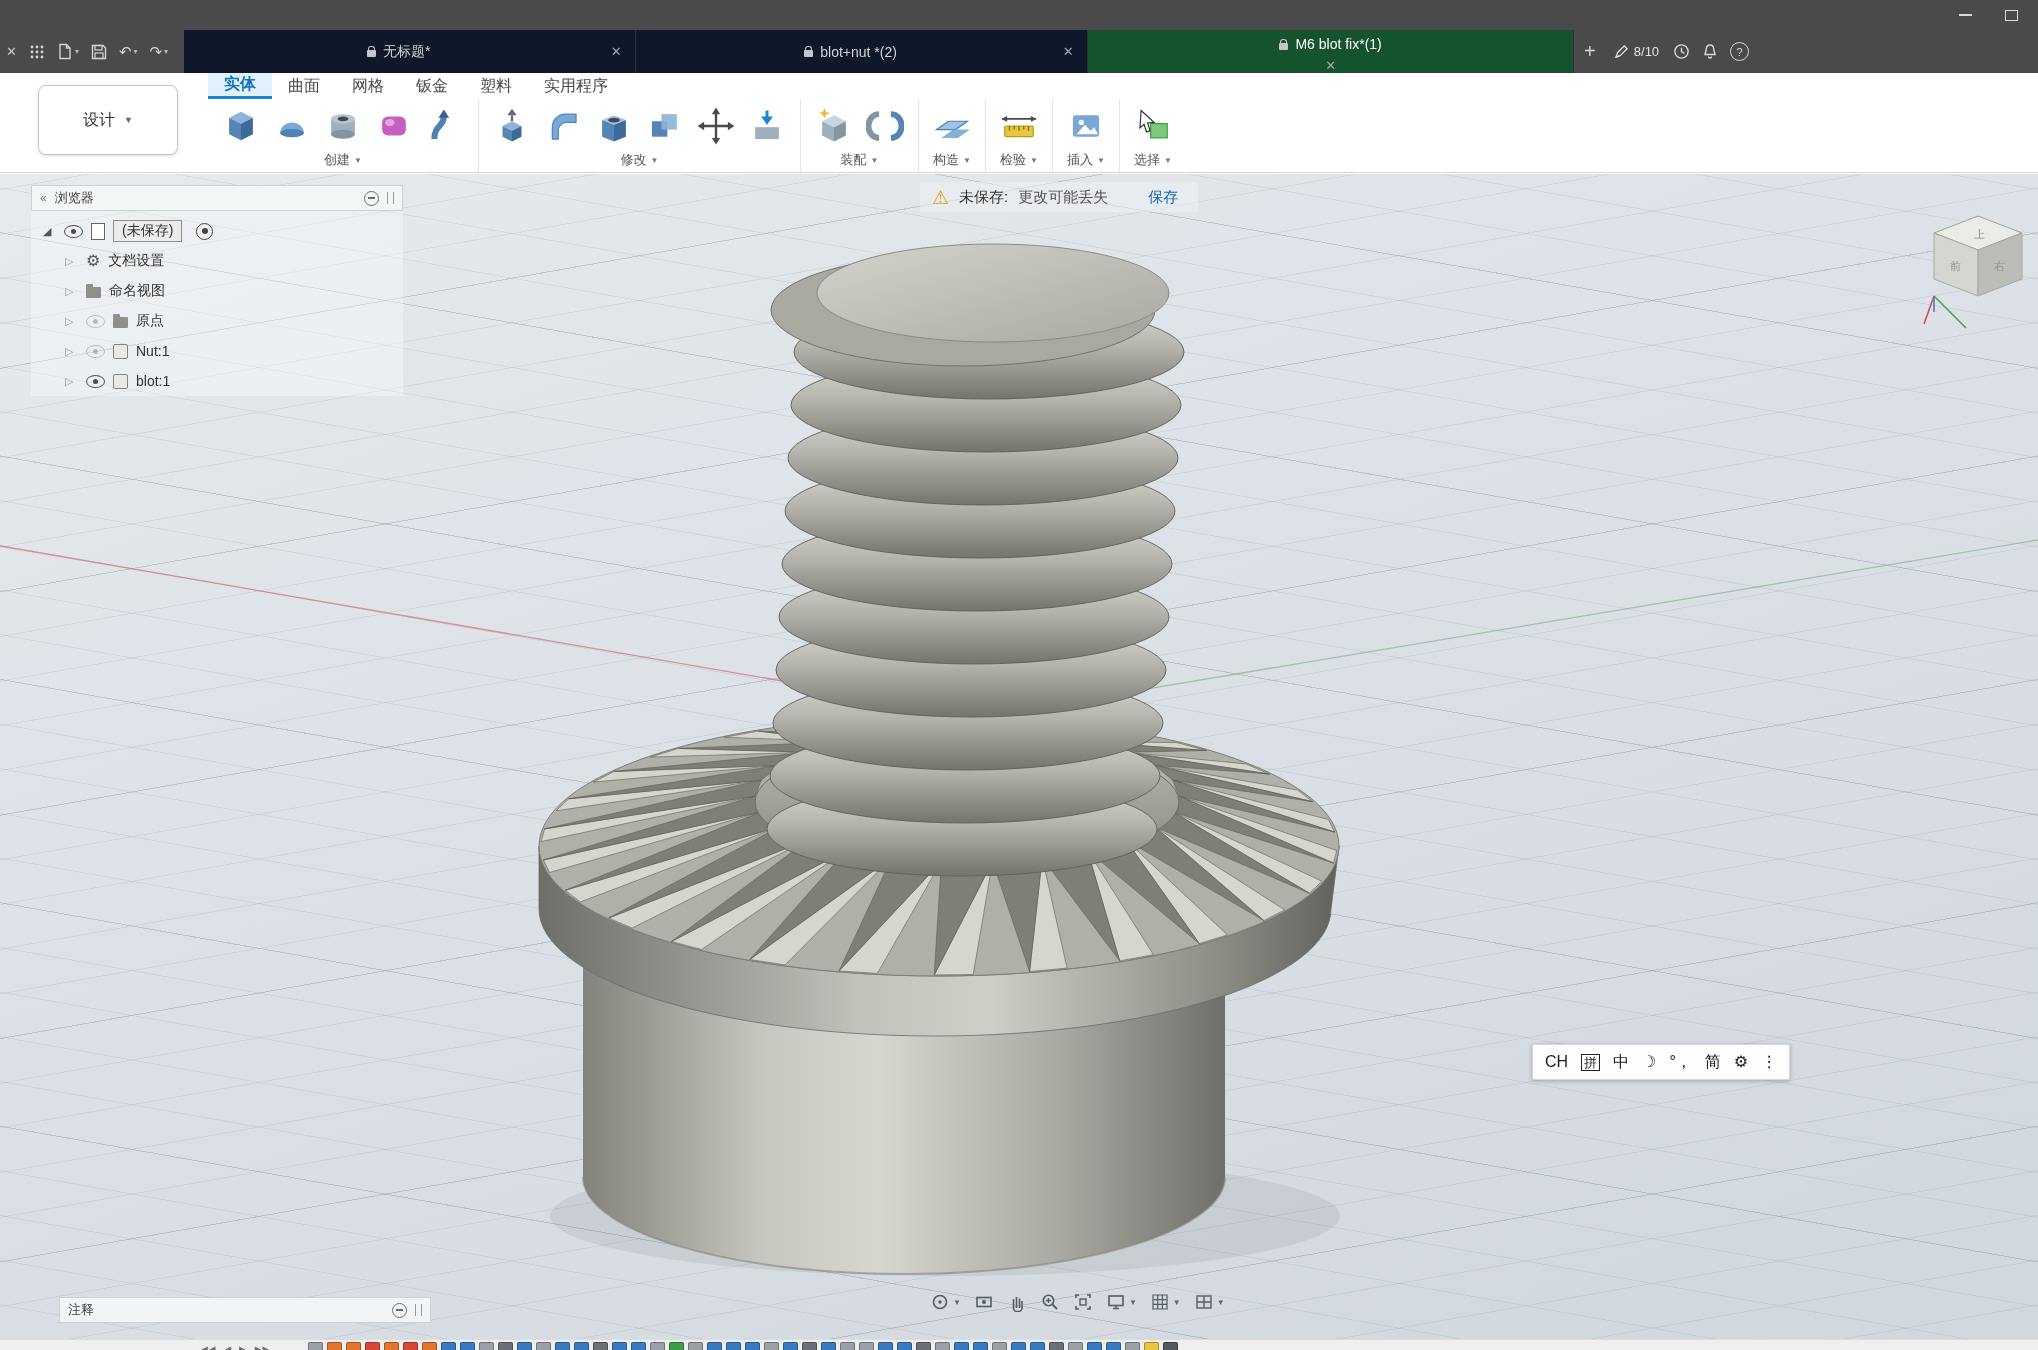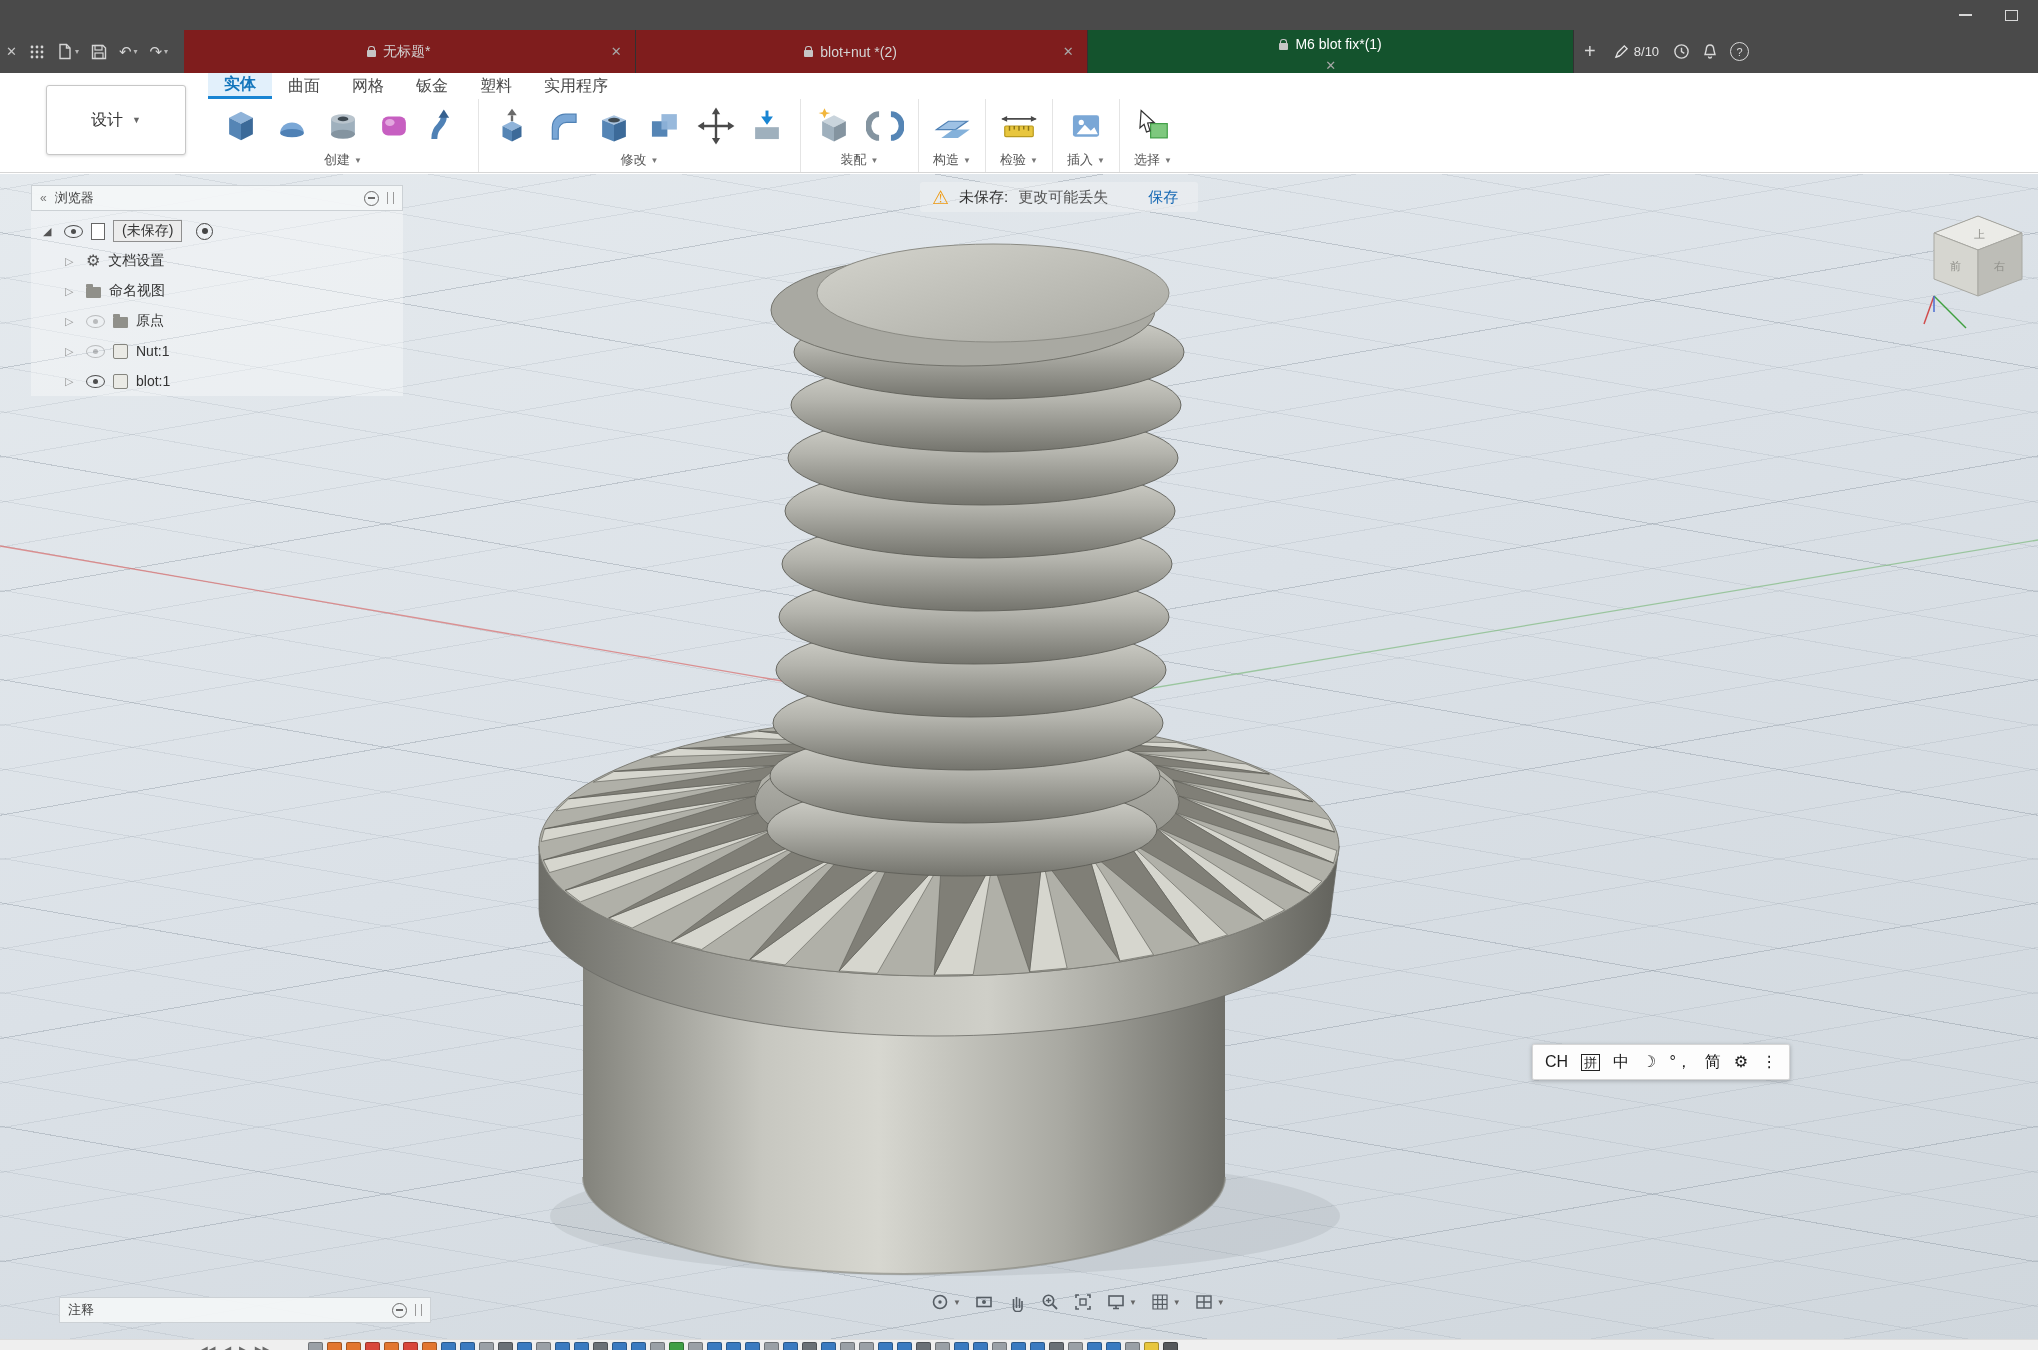--- a/index.html
+++ b/index.html
@@ -9,35 +9,35 @@
 
   
   .titlebar{position:absolute;left:0;top:0;right:0;height:73px;background:#4a4a4a;}
   .win-controls{position:absolute;top:2px;right:4px;display:flex;}
   .win-btn{width:46px;height:26px;display:flex;align-items:center;justify-content:center;}
   .min-glyph{width:13px;height:2px;background:#d8d8d8;}
   .restore-glyph{width:11px;height:9px;border:1.5px solid #d8d8d8;background:transparent;}
   .tabrow{position:absolute;left:0;right:0;bottom:0;height:43px;display:flex;align-items:center;}
   .tb-ico{color:#d6d6d6;text-align:center;font-size:15px;display:flex;align-items:center;justify-content:center;height:43px;padding:0 6px;}
   .tb-caret{font-size:8px;color:#b5b5b5;margin-left:2px;}
-  .doc-tab{height:43px;display:flex;align-items:center;background:#7f1d1d;border-right:1px solid #313131;padding:0 8px;width:452px;box-sizing:border-box;}
+  .doc-tab{height:43px;display:flex;align-items:center;background:#0f172a;border-right:1px solid #313131;padding:0 8px;width:452px;box-sizing:border-box;}
   .doc-tab .lbl{flex:1;display:flex;align-items:center;justify-content:center;gap:7px;color:#d4d4d4;font-size:14px;}
   .doc-tab .close{color:#a7a7a7;font-size:13px;width:22px;text-align:center;}
   .doc-tab.active{background:#14532d;flex-direction:column;}
   .doc-tab.active .lbl{color:#fff;}
   .lock{width:9px;height:7px;background:#c6c6c6;border-radius:1px;position:relative;margin-top:4px;flex:none;}
   .lock .sh{position:absolute;left:1px;top:-4px;width:5px;height:4px;border:1.5px solid #c6c6c6;border-bottom:none;border-radius:3px 3px 0 0;}
   .usage{display:flex;align-items:center;gap:5px;color:#e3e3e3;font-size:13px;padding:0 8px;}
   .help-circle{width:17px;height:17px;border:1.5px solid #d8d8d8;border-radius:50%;color:#d8d8d8;font-size:11px;display:flex;align-items:center;justify-content:center;}
 
   
   .toolbar{position:absolute;top:73px;left:0;right:0;height:100px;background:#fff;border-bottom:1px solid #d6d6d6;box-sizing:border-box;}
-  .design-btn{position:absolute;left:38px;top:12px;width:138px;height:68px;border:1px solid #c7c7c7;border-radius:3px;
+  .design-btn{position:absolute;left:38px;top:12px;width:138px;height:68px;border:1px solid #c7c7c7;border-radius:8px;
     box-shadow:0 1px 3px rgba(0,0,0,.15);display:flex;align-items:center;justify-content:center;gap:9px;
-    font-size:16px;color:#333;background:#fff;margin-left:8px;}
+    font-size:16px;color:#333;background:#fff;}
   .design-btn .caret{font-size:9px;color:#666;}
   .ribbon{margin-left:208px;height:99px;display:flex;flex-direction:column;}
   .ribbon-tabs{display:flex;height:28px;font-size:16px;color:#4a4a4a;}
   .ribbon-tab{padding:0 16px;display:flex;align-items:center;box-sizing:border-box;}
   .ribbon-tab.active{color:#1376bc;background:#e2f0fb;border-bottom:3px solid #1985d3;font-weight:bold;}
   .tool-row{display:flex;flex:1;}
   .tgroup{display:flex;flex-direction:column;align-items:center;justify-content:space-between;padding:2px 10px 3px;border-right:1px solid #e4e4e4;}
   .ticons{display:flex;align-items:center;gap:5px;height:50px;}
   .ticon{width:46px;height:46px;display:flex;align-items:center;justify-content:center;border-radius:3px;}
   .tlabel{font-size:13px;color:#555;display:flex;align-items:center;gap:4px;}

